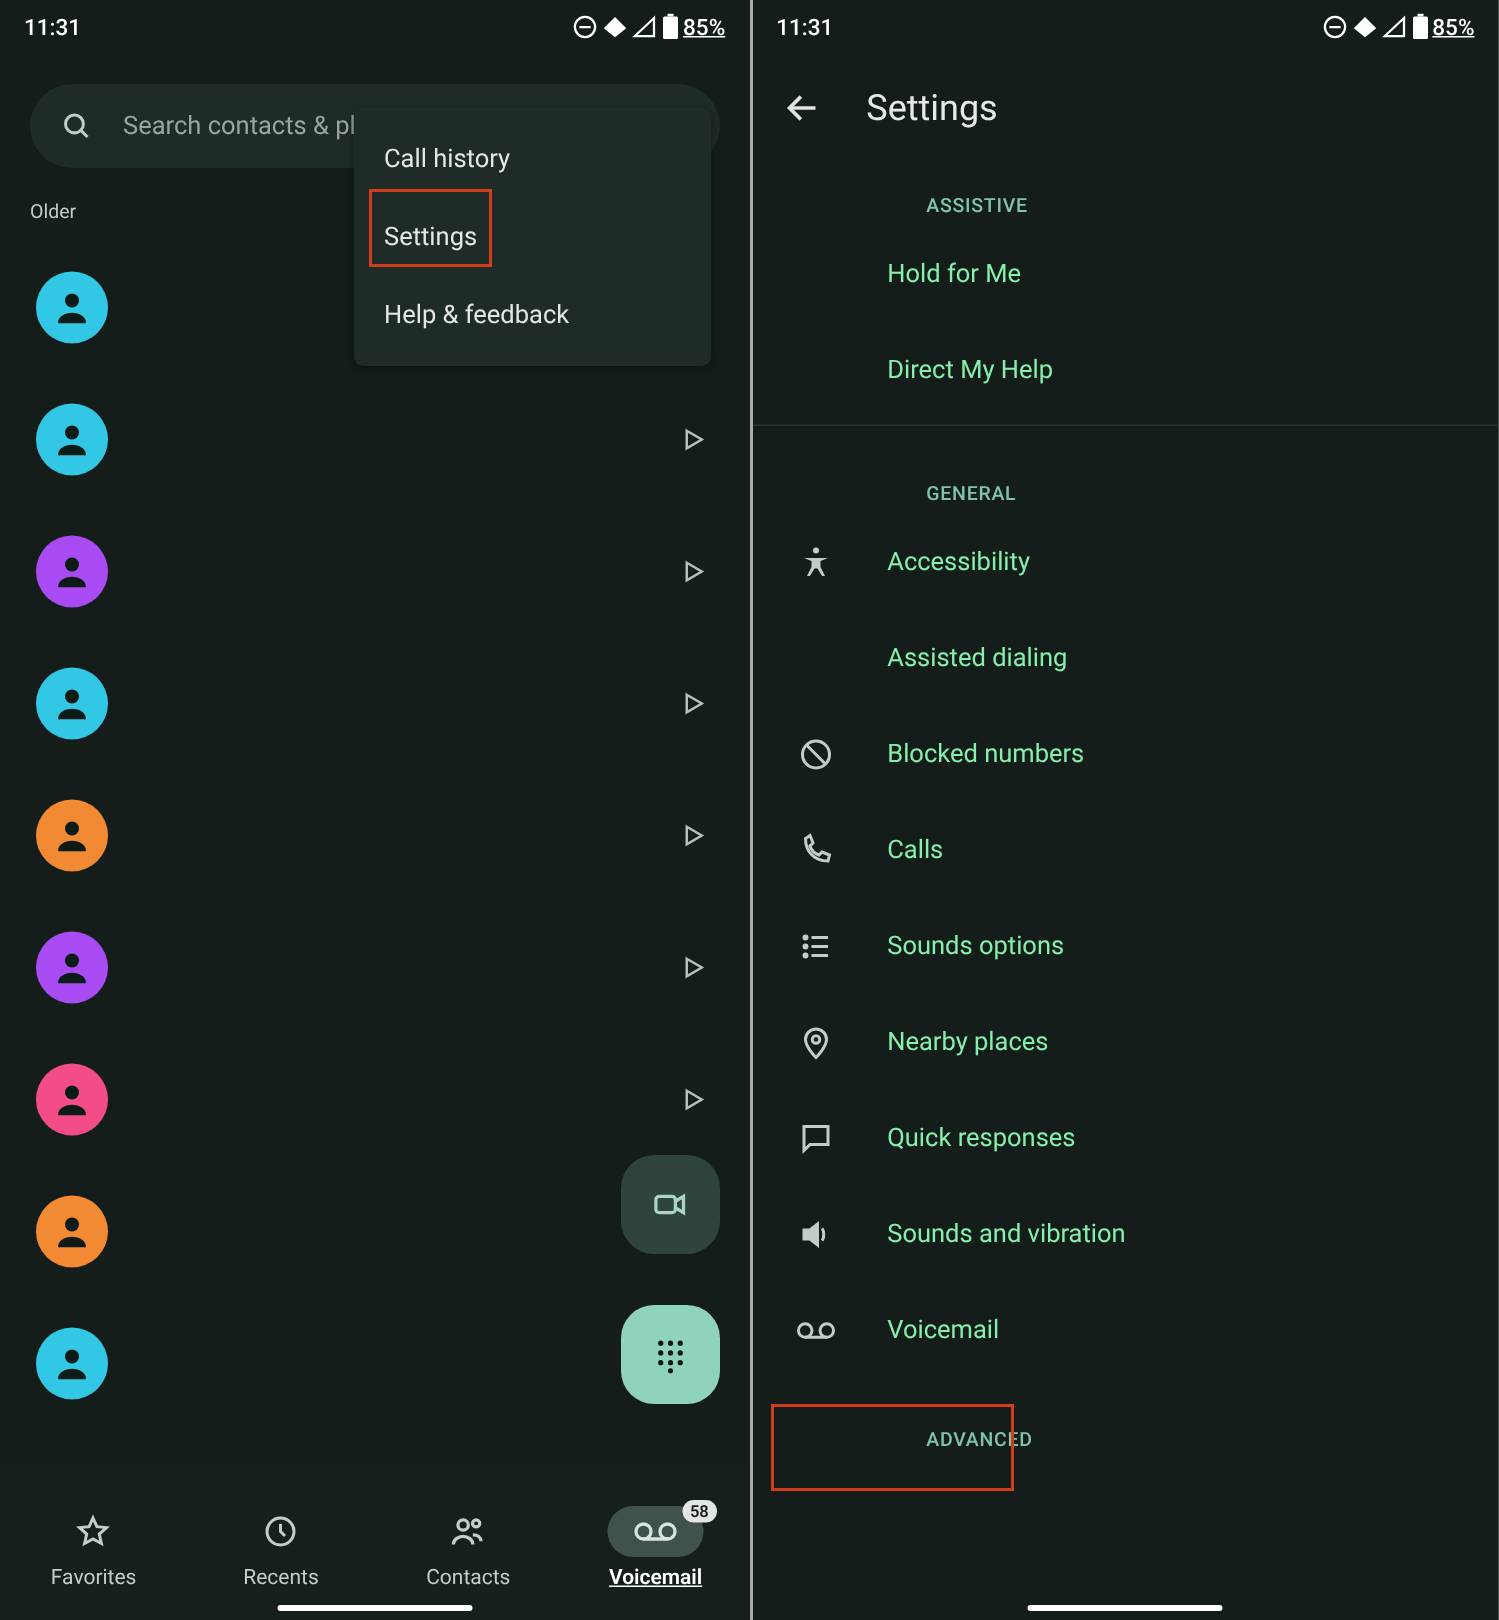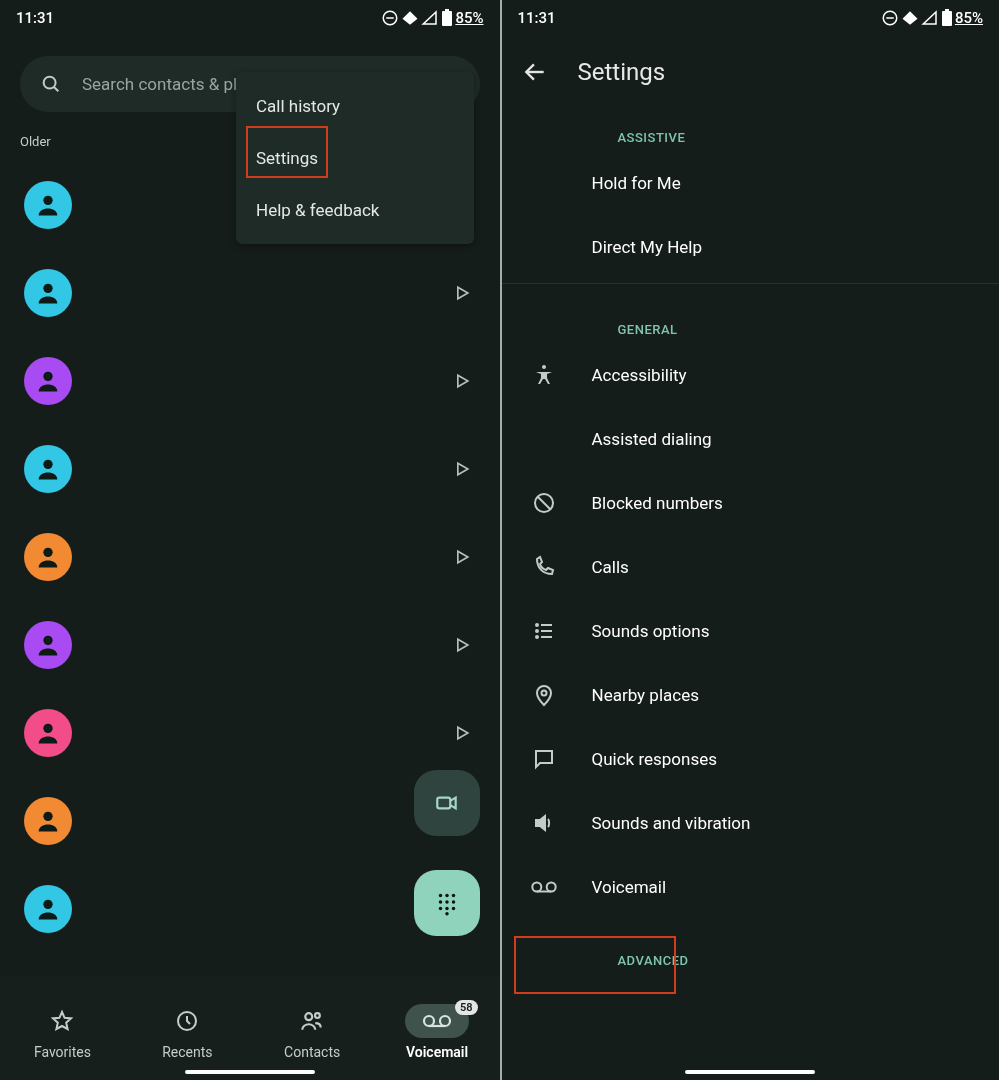--- a/index.html
+++ b/index.html
@@ -24,32 +24,32 @@
   .avatar { width:48px; height:48px; border-radius:50%; display:flex; align-items:center; justify-content:center; }
   .avatar svg { width:28px; height:28px; }
   .play-arrow { margin-left:auto; color:#b2c1bb; }
   .fab { position:absolute; right:20px; width:66px; height:66px; border-radius:22px; display:flex; align-items:center; justify-content:center; }
   .fab.video { bottom:244px; background:#2f443e; color:#a8d5c6; }
   .fab.keypad { bottom:144px; background:#8fd3bc; color:#0b1512; }
   .bottom-nav { position:absolute; bottom:0; left:0; right:0; height:104px; background:#171f1c; display:flex; align-items:center; justify-content:space-around; padding-top:8px; }
   .nav-item { display:flex; flex-direction:column; align-items:center; gap:6px; color:#c6ccc8; font-size:14px; position:relative; width:25%; }
   .nav-item .icon-wrap { width:64px; height:34px; border-radius:18px; display:flex; align-items:center; justify-content:center; }
   .nav-item.active .icon-wrap { background:#3f534c; }
-  .nav-item.active { color:#fff; font-weight:600; }
+  .nav-item.active { color:#fff; font-weight:600;text-decoration:underline; }
   .badge { position:absolute; top:-4px; right:22px; background:#e2e7e4; color:#1a1a1a; font-size:11px; font-weight:600; padding:1px 5px; border-radius:9px; }
   .nav-handle { position:absolute; bottom:6px; left:50%; transform:translateX(-50%); width:130px; height:4px; background:#fff; border-radius:2px; }
   
   .hdr { display:flex; align-items:center; gap:30px; padding:22px 20px 10px; }
   .back-arrow { color:#e4e4e4; }
   .hdr h1 { font-size:24px; font-weight:400; color:#e6e9e7; }
   .section-label { font-size:13px; font-weight:500; color:#7fc4ad; padding:34px 20px 6px 116px; letter-spacing:.5px; }
   .settings-list { display:flex; flex-direction:column; }
   .settings-row { display:flex; align-items:center; padding:18px 20px 18px 24px; gap:30px; min-height:64px; }
   .settings-row .sicon { width:36px; display:flex; justify-content:center; color:#c3cdc7; }
-  .settings-row .stext { font-size:17px; color:#ffffff; }
+  .settings-row .stext { font-size:17px; color:#86efac; }
   .divider { height:1px; background:#2b302e; margin:4px 0; }
 </style>
 </head>
 <body>
 
 <div class="panel">
   <div class="statusbar">
     <span>11:31</span>
     <div class="sb-right">
       <svg width="18" height="18" viewBox="0 0 24 24" fill="none" stroke="#fff" stroke-width="2">

